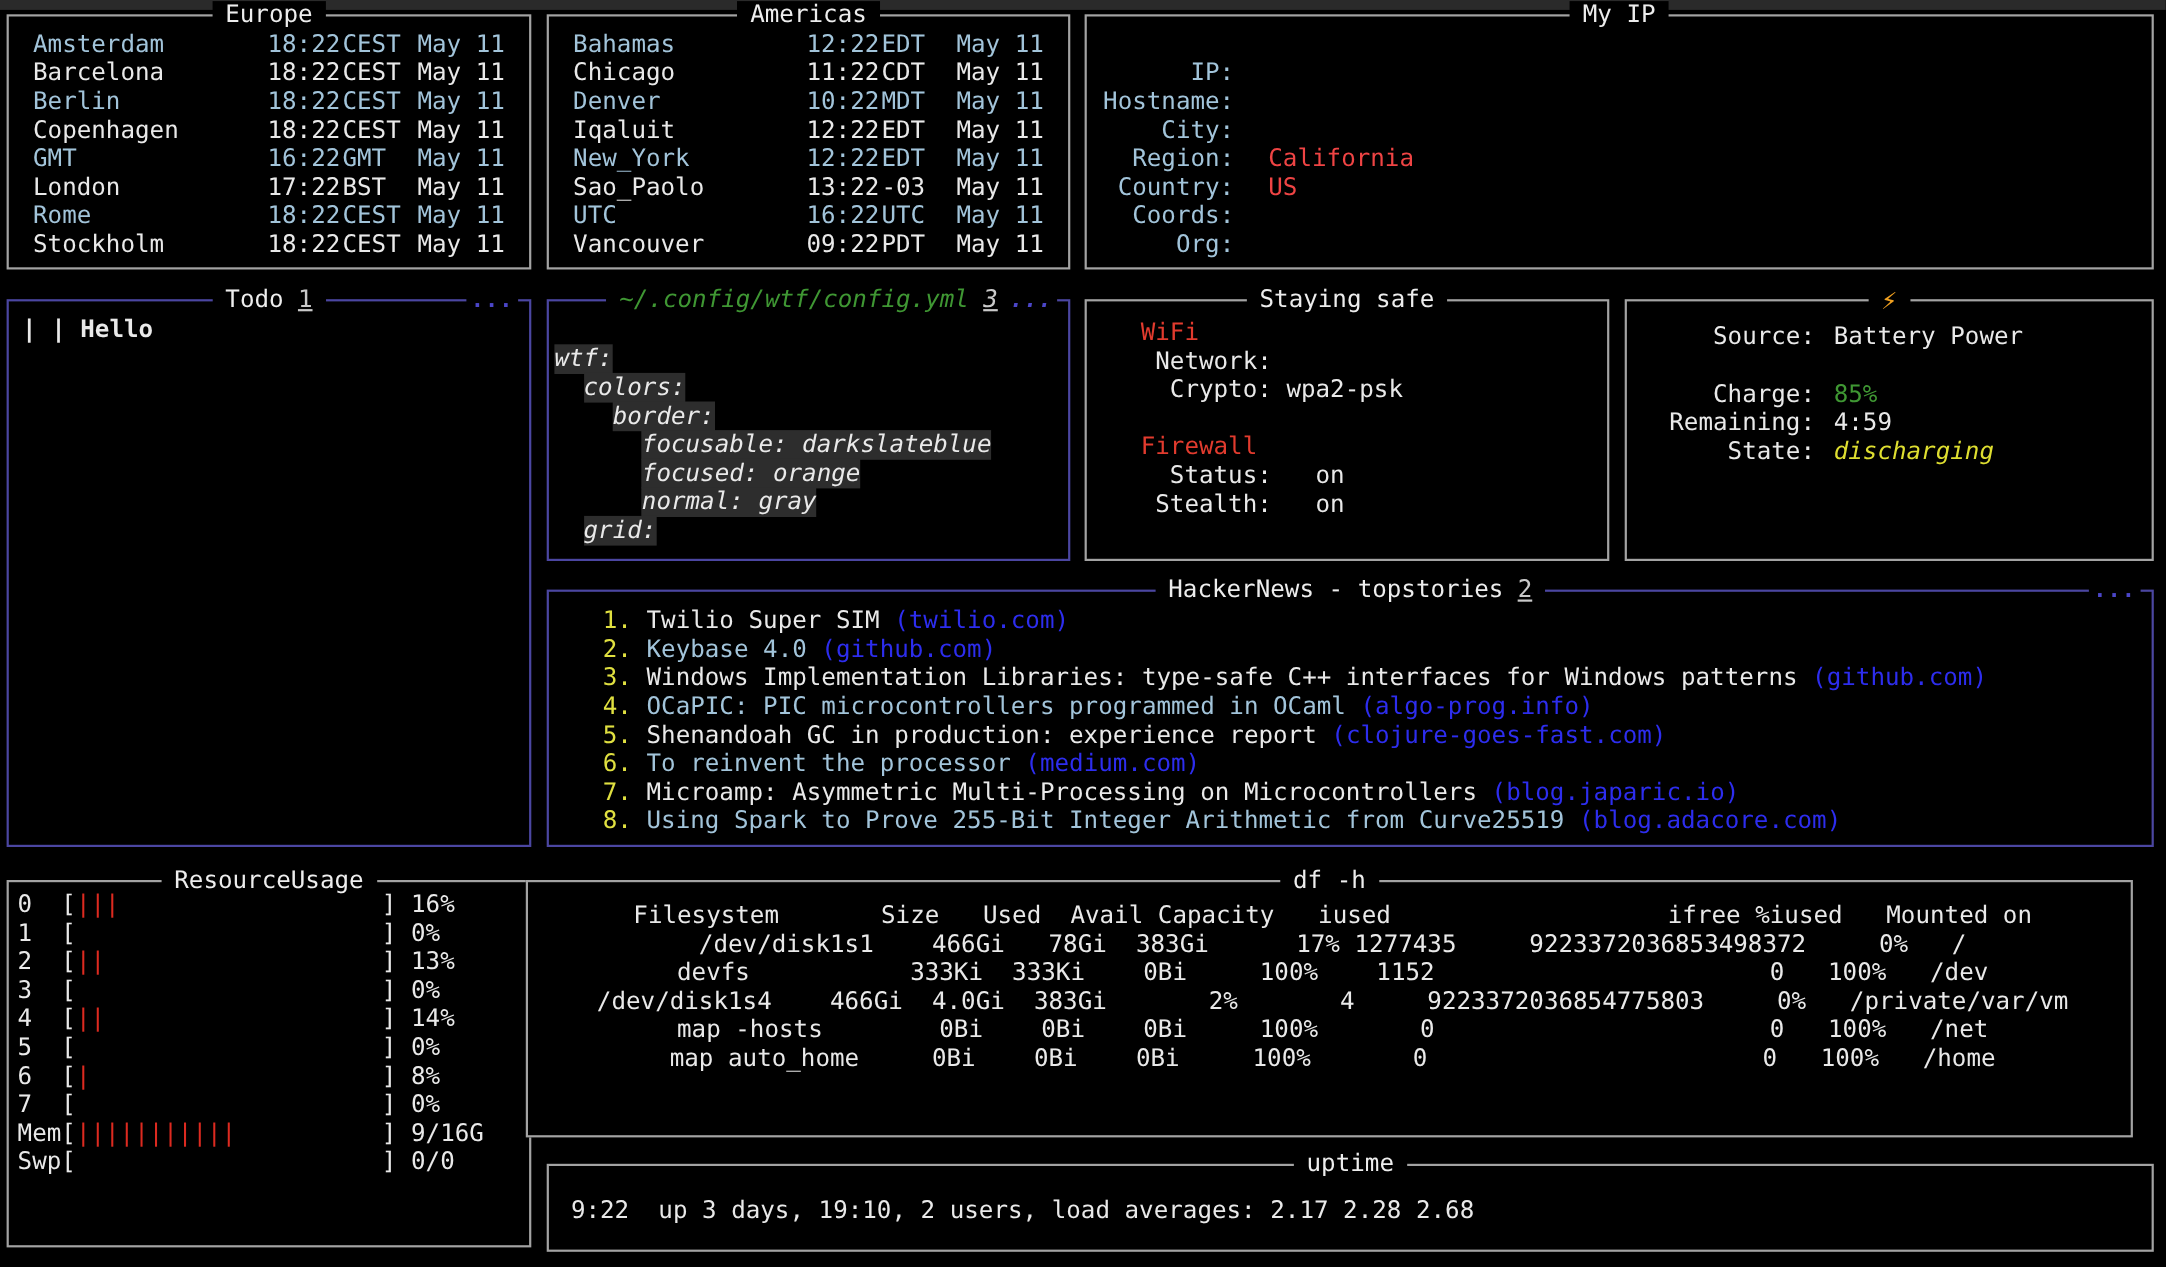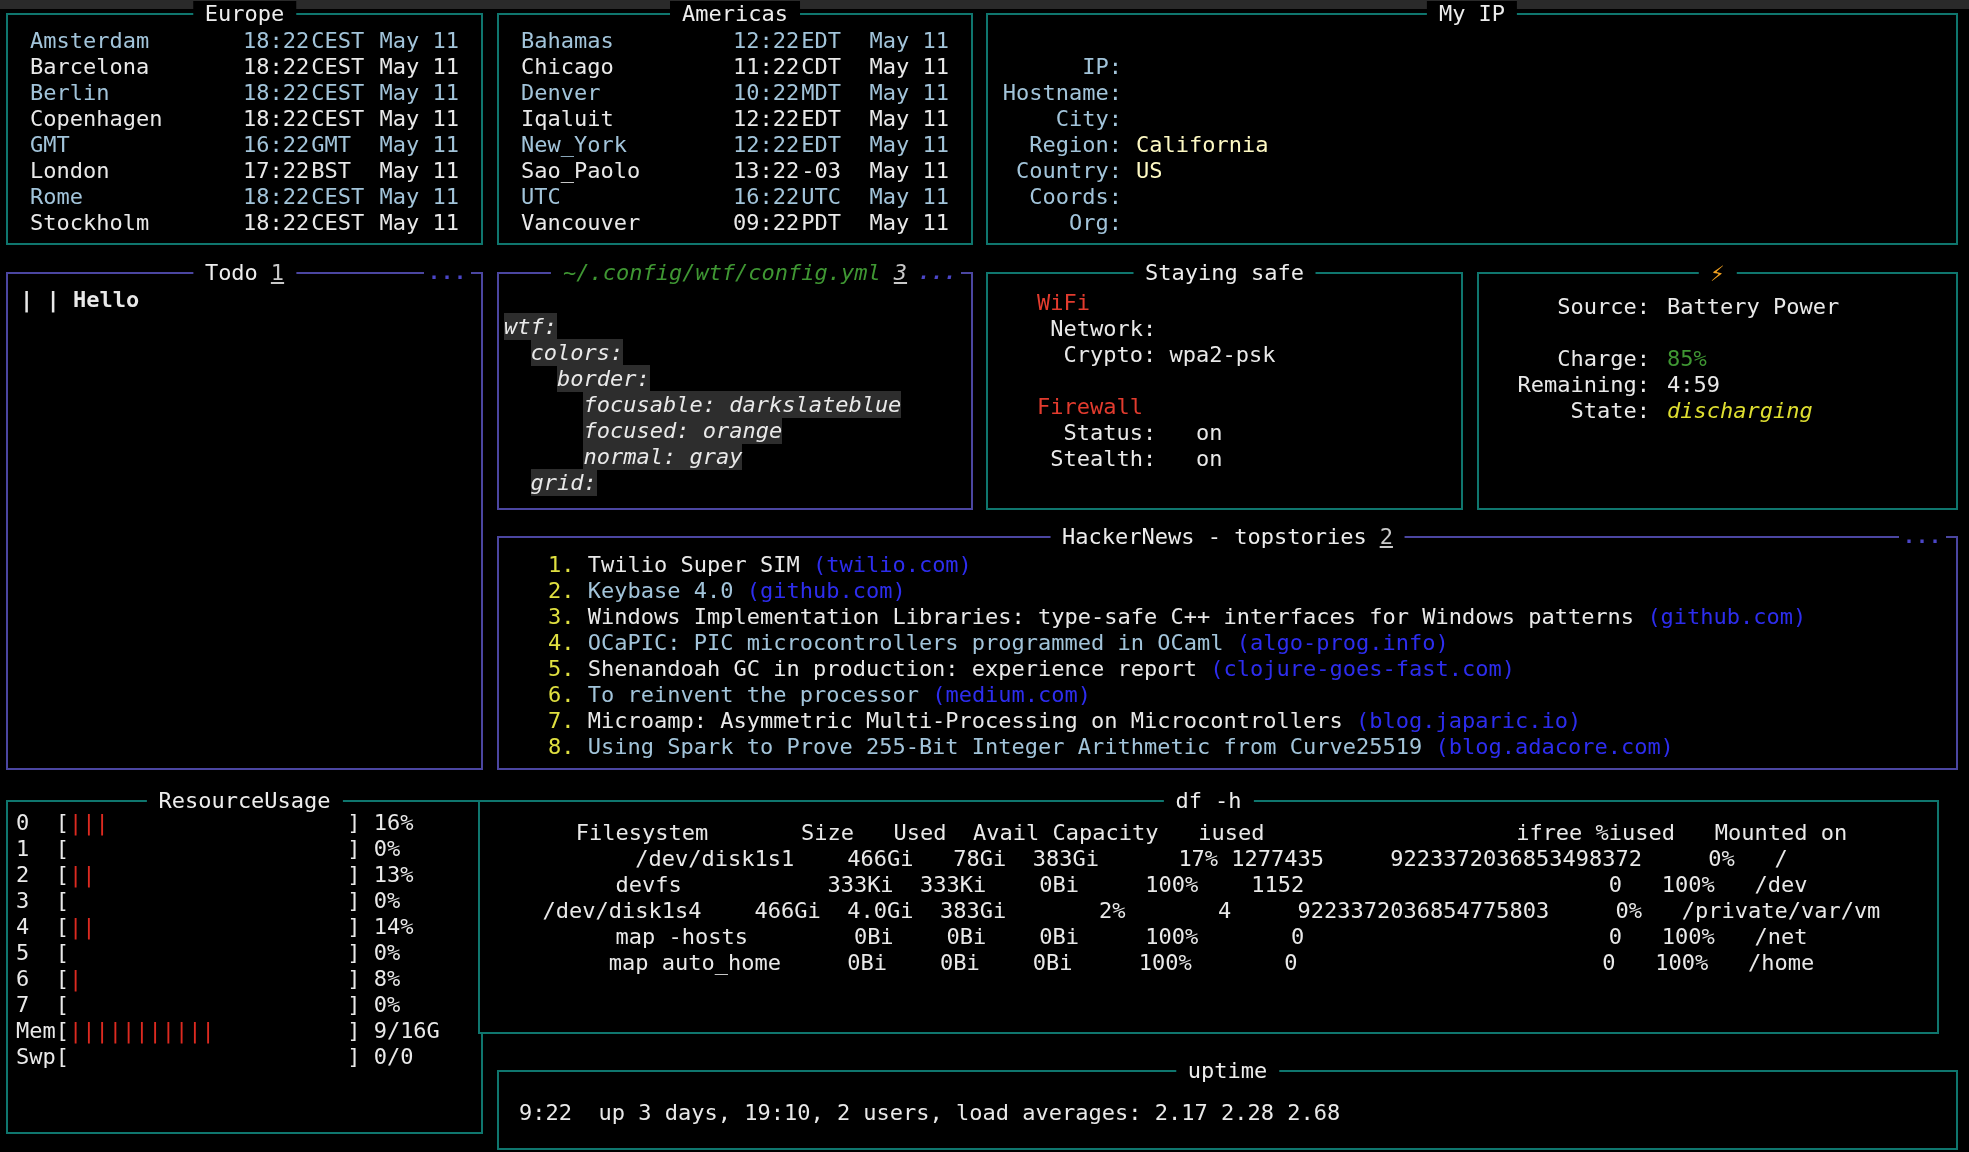--- a/index.html
+++ b/index.html
@@ -4,21 +4,21 @@
 <style>
   * { box-sizing: border-box; }
   html,body { margin:0; padding:0; background:#000; }
   #screen {
     position:relative; width:1969px; height:1152px; overflow:hidden;
     background:#000; color:#e9e9e9;
     font-family:"DejaVu Sans Mono", monospace;
     font-size:22px; line-height:26px;
   }
   .topstrip { position:absolute; left:0; top:0; width:100%; height:9px; background:#2a2a2a; }
-  .panel { position:absolute; border:2px solid #0f766e; background:#000; }
+  .panel { position:absolute; border:2px solid #a3a3a3; background:#000; }
   .panel.blue { border-color:#4b46a1; }
   .panel-title {
     position:absolute; top:-14px; left:50%; transform:translateX(-50%);
     background:#000; padding:0 12px; white-space:nowrap; color:#ededed;
   }
   .green-title { color:#3f9733; }
   .badge { color:#c9c9c9; text-decoration:underline; margin-left:13px; }
   .bolt { color:#f0a020; font-size:24px; }
   .ellipsis {
     position:absolute; top:-15px; right:10px; background:#000;
@@ -27,21 +27,21 @@
   
   .clock-body { padding:13px 22px 0 22px; }
   .clk-row { display:grid; grid-template-columns:1fr 5ch 4ch 7ch; column-gap:2px; }
   .c-time, .c-date { text-align:right; }
   .lb { color:#a2c4da; }
   .wh { color:#e9e9e9; }
   
   .ip-body { padding:39px 20px 0 14px; }
   .ip-row { display:flex; min-height:26px; }
   .ip-label { flex:none; width:120px; text-align:right; color:#a2c4da; }
-  .ip-value { margin-left:14px; color:#fef9c3; }
+  .ip-value { margin-left:31px; color:#ef4444; }
   
   .todo-body { padding:13px 12px; white-space:pre;font-weight:bold; }
   
   .cfg-body { padding:40px 0 0 5px; }
   .cfg-line { white-space:pre; min-height:26px; }
   .cfg-hl { background:#2d2d2d; padding:1px 0; }
   
   .sf-body { padding:16px 0 0 22px; }
   .sf-line { white-space:pre; min-height:26px;margin-left:27px; }
   .red { color:#e23b2e; }
@@ -308,17 +308,17 @@
     <div class="df-body">
         <div class="df-line">Filesystem       Size   Used  Avail Capacity   iused                   ifree %iused   Mounted on</div>
         <div class="df-line">/dev/disk1s1    466Gi   78Gi  383Gi      17% 1277435     9223372036853498372     0%   /</div>
         <div class="df-line">devfs           333Ki  333Ki    0Bi     100%    1152                       0   100%   /dev</div>
         <div class="df-line">/dev/disk1s4    466Gi  4.0Gi  383Gi       2%       4     9223372036854775803     0%   /private/var/vm</div>
         <div class="df-line">map -hosts        0Bi    0Bi    0Bi     100%       0                       0   100%   /net</div>
         <div class="df-line">map auto_home     0Bi    0Bi    0Bi     100%       0                       0   100%   /home</div>
       </div>
   </div>
 
-  <div class="panel" style="left:497px;top:1058px;width:1461px;height:80px;margin-top:12px;">
+  <div class="panel" style="left:497px;top:1058px;width:1461px;height:80px;">
     <div class="panel-title"><span>uptime</span></div>
     <div class="up-body">9:22  up 3 days, 19:10, 2 users, load averages: 2.17 2.28 2.68</div>
   </div>
 </div>
 
 </body></html>

